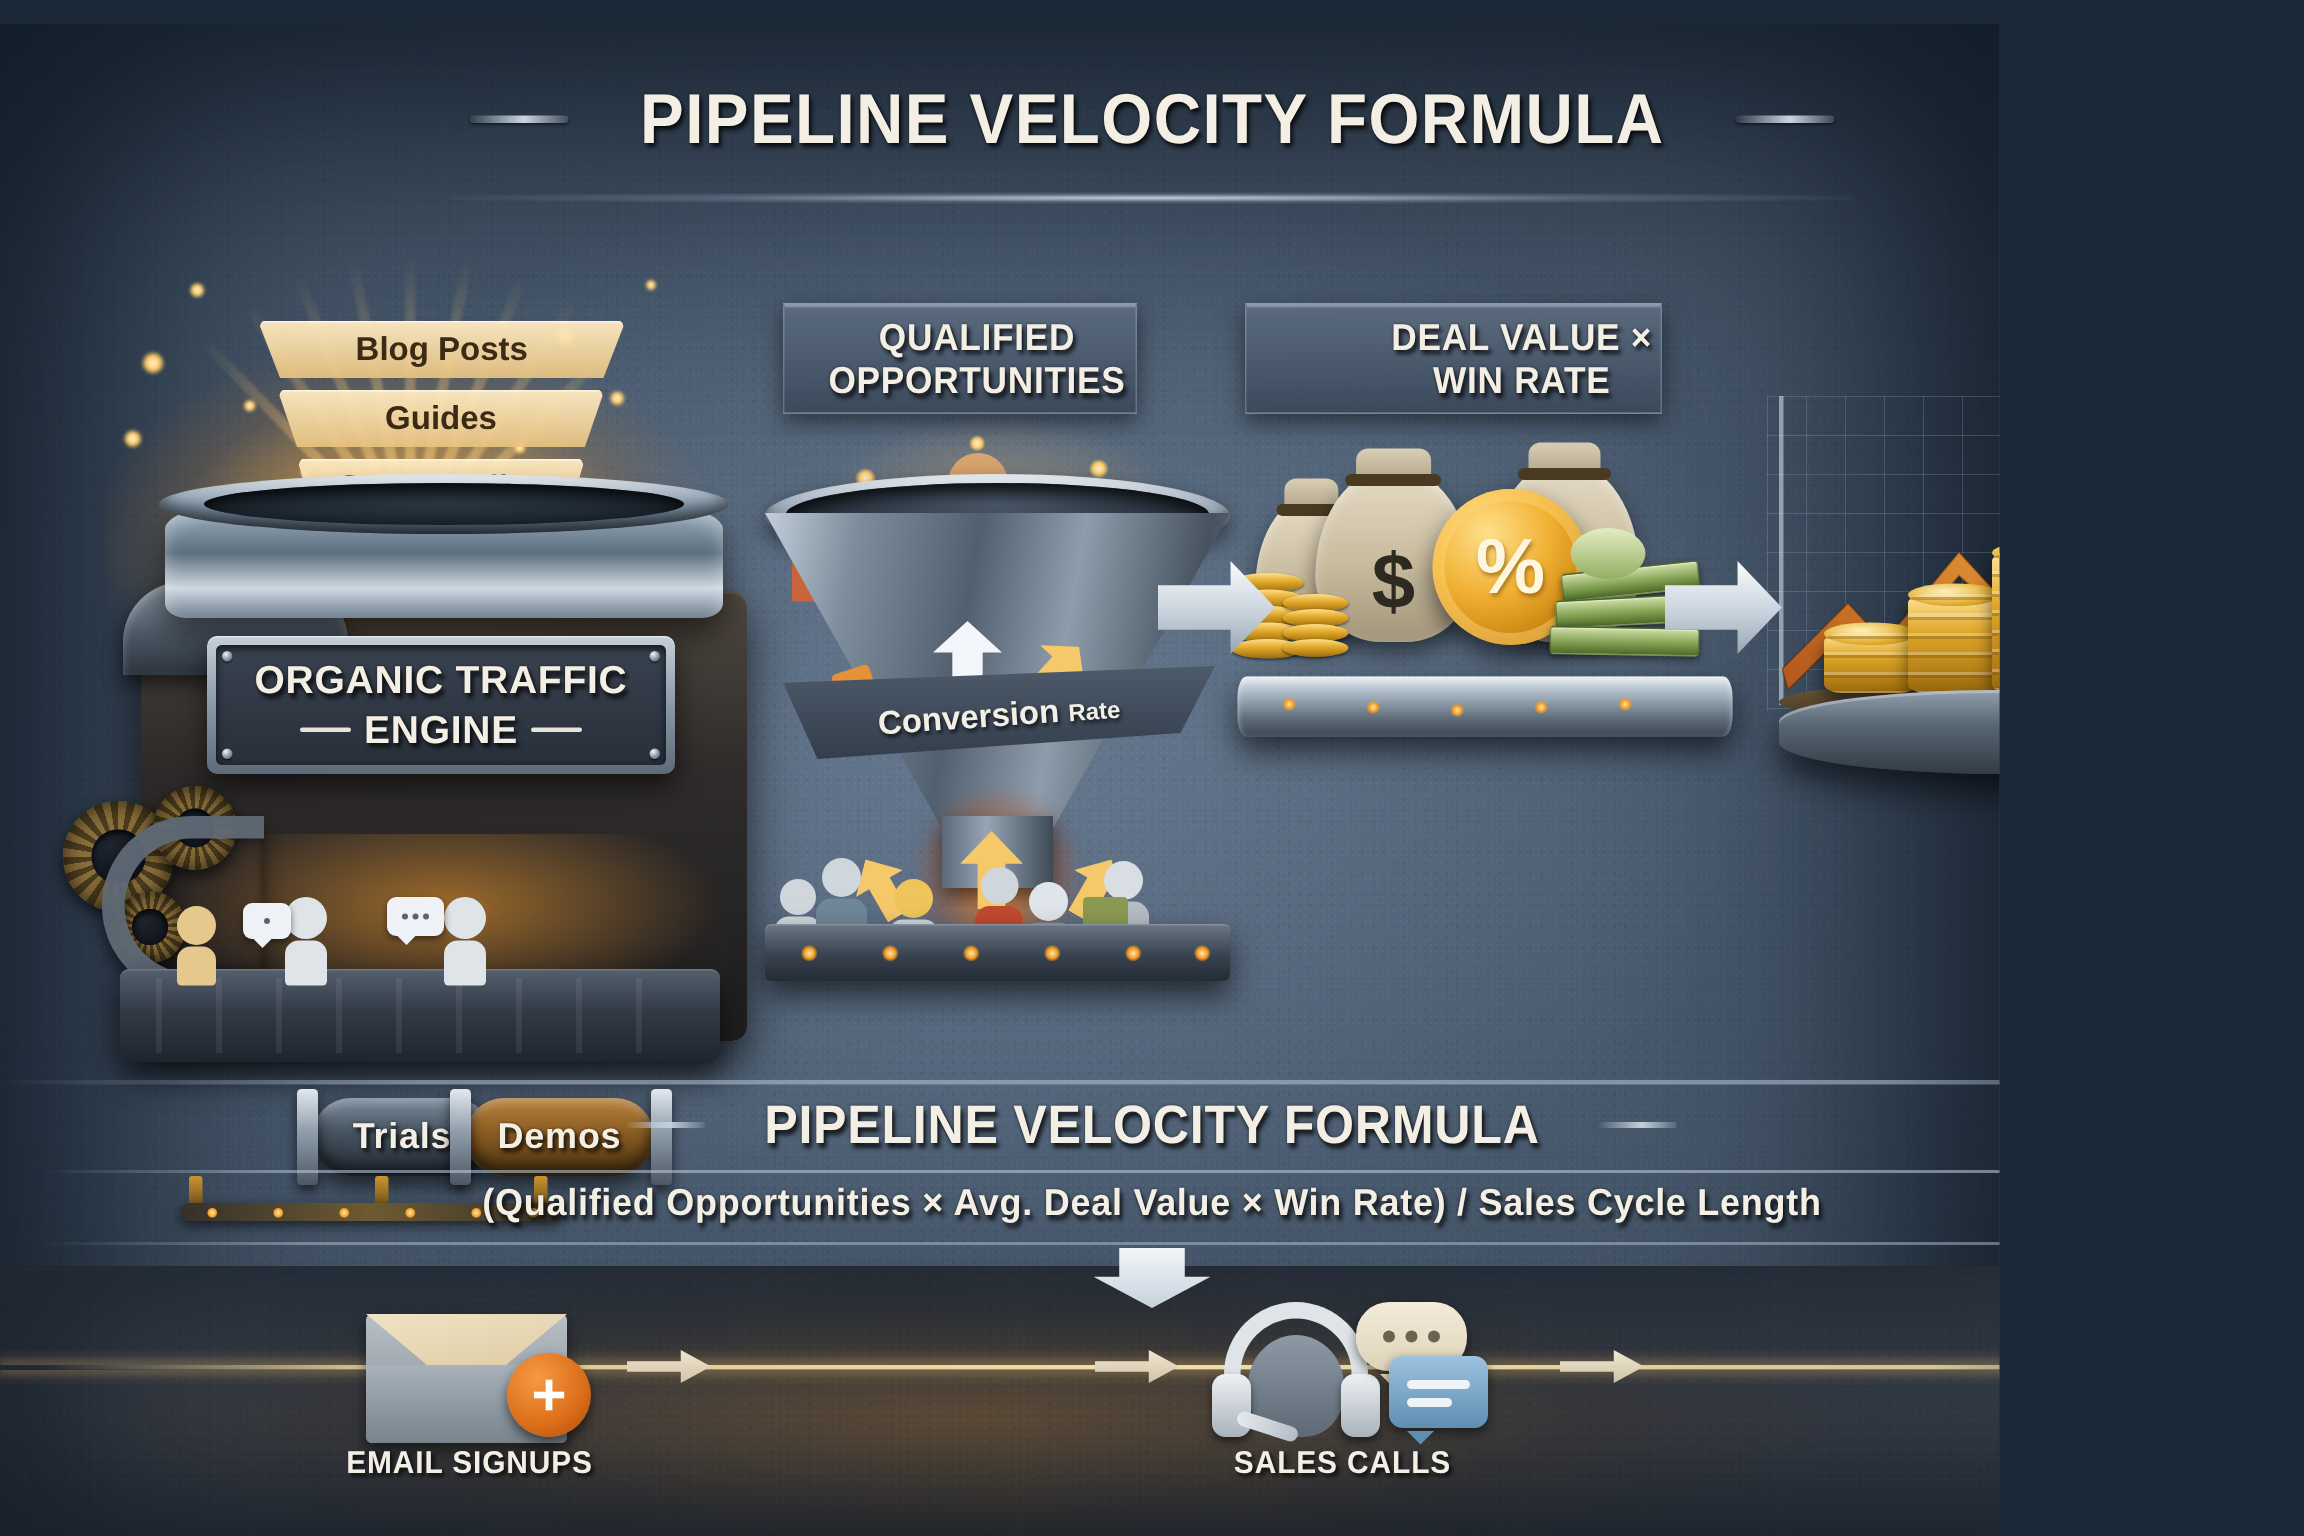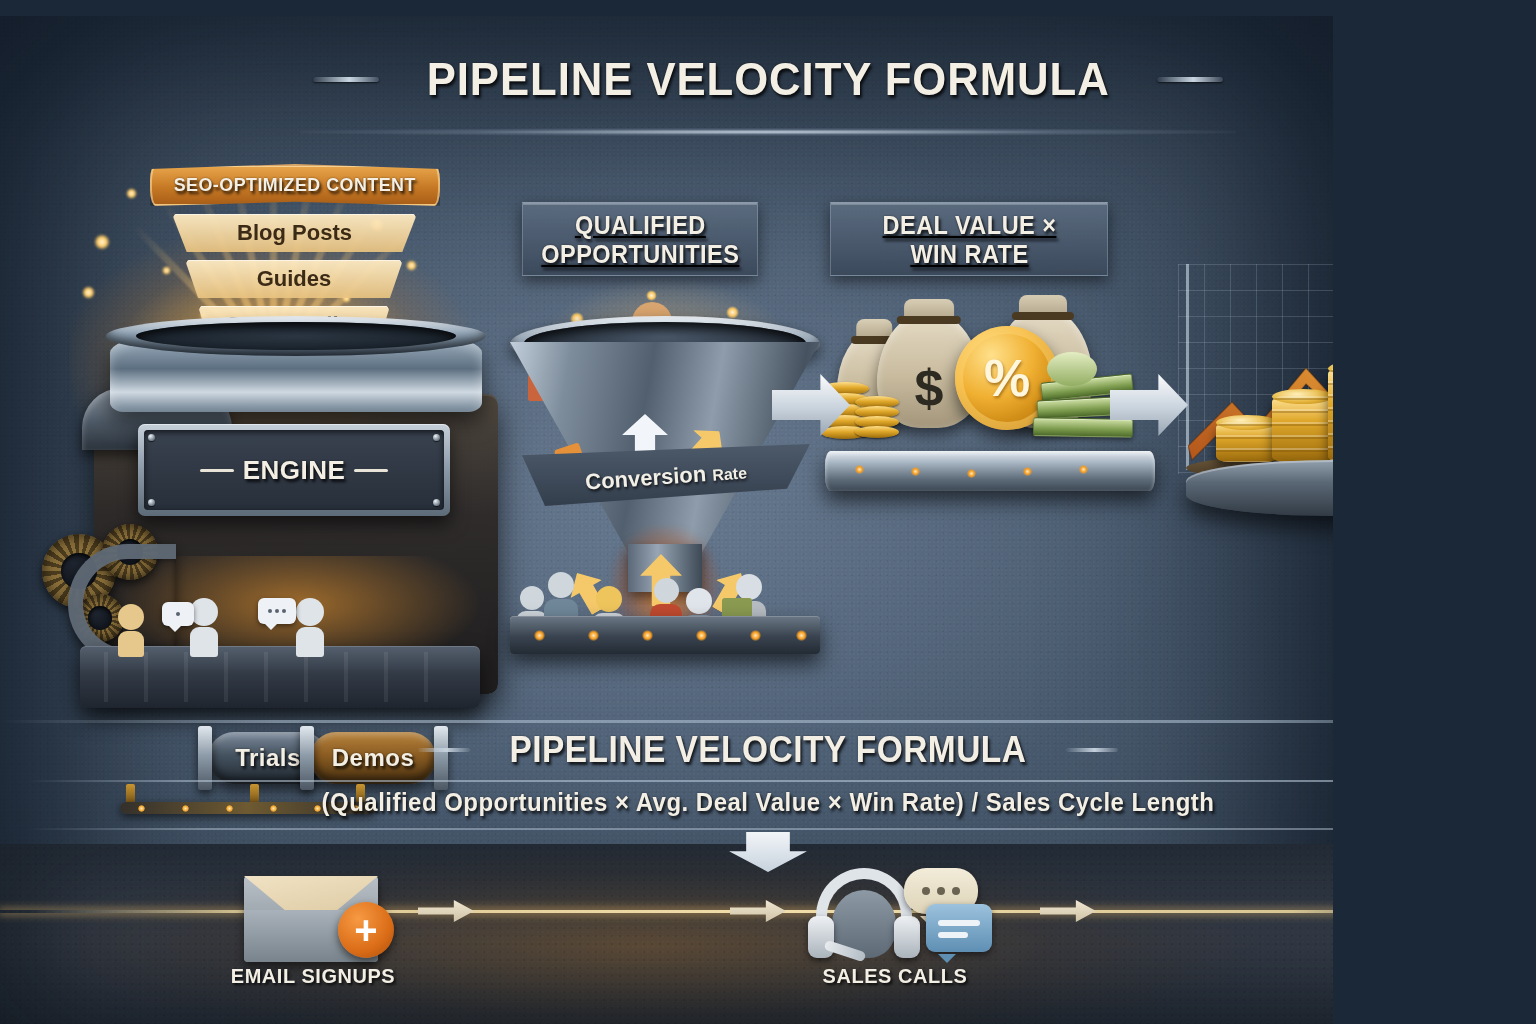--- a/index.html
+++ b/index.html
@@ -60,23 +60,22 @@
     left:300px; top:112px; width:936px; height:8px; z-index:39;
     background:radial-gradient(ellipse at center, rgba(215,228,242,.85) 0%, rgba(180,200,220,.22) 45%, rgba(0,0,0,0) 76%);
   }
 
   
   .plate {
     background:linear-gradient(180deg, rgba(92,108,128,.92), rgba(58,72,90,.95));
     border:1px solid rgba(170,190,210,.35);
     border-top:2px solid rgba(205,220,235,.55);
     box-shadow:0 5px 14px rgba(0,0,0,.5), inset 0 1px 0 rgba(255,255,255,.22);
-    display:flex; align-items:center; justify-content:center;
+    display:flex; align-items:center; justify-content:flex-end;
     z-index:30;
-    text-decoration:underline;
   }
   .plate .hdg { font-size:25px; line-height:29px; transform:scaleX(.94); }
 
   #plate-qo   { left:522px;  top:186px; width:236px; height:74px; }
   #plate-dv   { left:830px;  top:186px; width:278px; height:74px; }
   #plate-rev  { left:1178px; top:186px; width:296px; height:52px; }
   #plate-rev .hdg { font-size:27px; }
 
   
   #engine { left:10px; top:110px; width:520px; height:580px; z-index:20; }
@@ -539,23 +538,20 @@
       <span class="spark" style="left:12px;top:160px;width:13px;height:13px"></span>
       <span class="spark" style="left:92px;top:140px;width:9px;height:9px"></span>
       <span class="spark" style="left:300px;top:92px;width:14px;height:14px"></span>
       <span class="spark" style="left:336px;top:134px;width:11px;height:11px"></span>
       <span class="spark" style="left:272px;top:168px;width:9px;height:9px"></span>
       <span class="spark" style="left:360px;top:60px;width:8px;height:8px"></span>
       <span class="spark" style="left:130px;top:186px;width:7px;height:7px"></span>
       <span class="spark" style="left:230px;top:196px;width:8px;height:8px"></span>
     </div>
 
-    <div class="layer" id="seo-banner">
-      <span class="hdg condensed">SEO-OPTIMIZED CONTENT</span>
-    </div>
 
     <div class="content-slab" id="slab-1">
       <span>Blog Posts</span>
     </div>
     <div class="content-slab" id="slab-2">
       <span>Guides</span>
     </div>
     <div class="content-slab" id="slab-3">
       <span>Case Studies</span>
     </div>
@@ -567,20 +563,21 @@
     <div class="layer" id="hopper-lip"></div>
     <div class="layer" id="hopper-inner"></div>
 
     <span class="gear" style="left:32px;top:408px;width:74px;height:74px"></span>
     <span class="gear" style="left:92px;top:398px;width:56px;height:56px"></span>
     <span class="gear" style="left:66px;top:468px;width:48px;height:48px"></span>
     <div class="layer" id="hose"></div>
 
     <div class="layer" id="engine-sign">
       <div id="engine-sign-inner">
+        <span class="hdg condensed l1">ORGANIC TRAFFIC</span>
         <span class="l2">
           <i class="dash"></i>
           <span class="hdg condensed">ENGINE</span>
           <i class="dash"></i>
         </span>
       </div>
       <span class="screw" style="left:10px;top:10px"></span>
       <span class="screw" style="right:10px;top:10px"></span>
       <span class="screw" style="left:10px;bottom:10px"></span>
       <span class="screw" style="right:10px;bottom:10px"></span>

